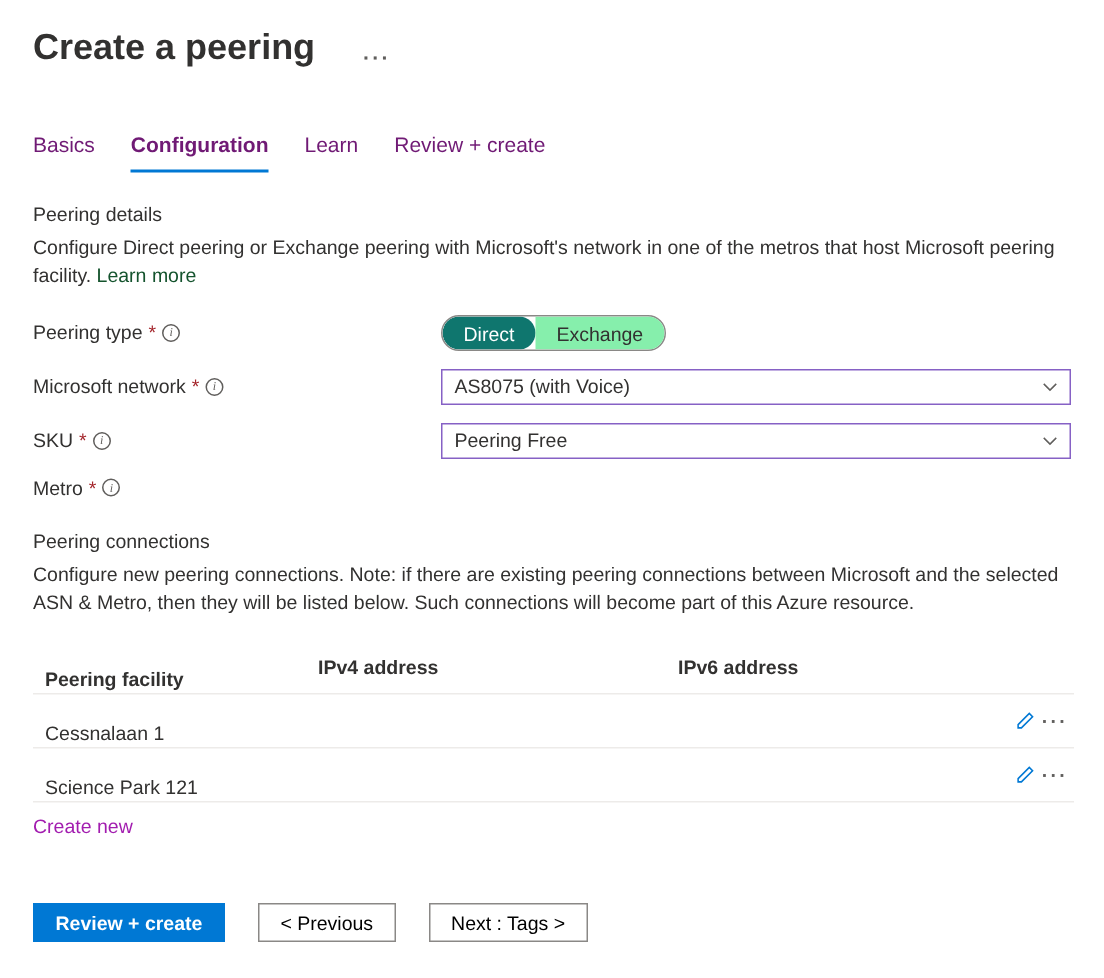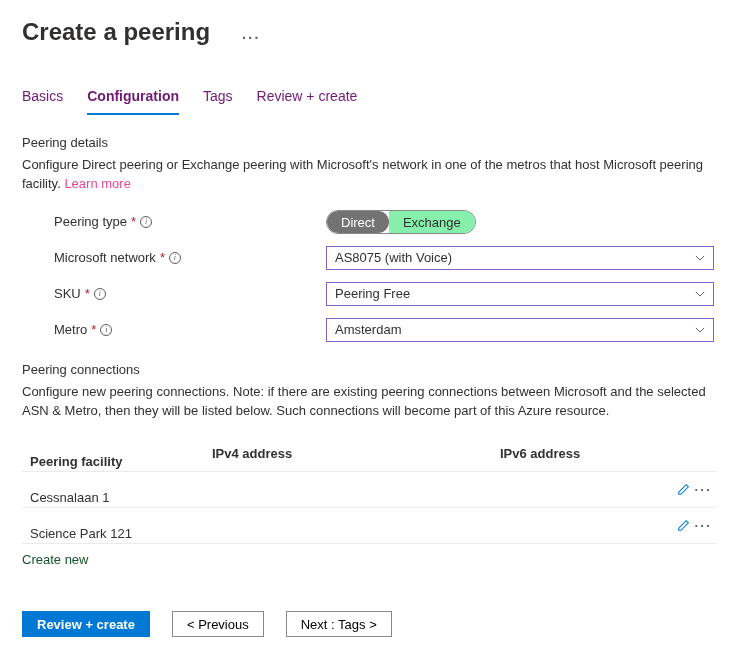--- a/index.html
+++ b/index.html
@@ -48,33 +48,32 @@
     margin: 20px 0 6px 0;
     color: #323130;
   }
   .description {
     font-size: 13px;
     line-height: 1.45;
     color: #323130;
     margin: 0 0 16px 0;
     max-width: 700px;
   }
-  .link { color: #ec4899; cursor: pointer; }
+  .link { color: #14532d; cursor: pointer; }
   .form-row {
     display: flex;
     align-items: center;
     margin-bottom: 12px;
   }
   .form-label {
     width: 272px;
     display: flex;
     align-items: center;
     gap: 4px;
     font-size: 13px;
-    margin-left: 32px;
   }
   .required { color: #a4262c; }
   .info-icon {
     width: 12px; height: 12px;
     border: 1px solid #605e5c;
     border-radius: 50%;
     display: inline-flex;
     align-items: center;
     justify-content: center;
     font-size: 8px;
@@ -92,21 +91,21 @@
   }
   .pill {
     padding: 1px 14px 0 14px;
     font-size: 13px;
     display:flex;
     align-items:center;
     cursor: pointer;
     background: #86efac;
   }
   .pill.selected {
-    background: #737373;
+    background: #0f766e;
     color: #fff;
     border-radius: 14px;
   }
   .select {
     flex: 1;
     max-width: 440px;
     height: 24px;
     border: 1px solid #8661c5;
     padding: 0 8px;
     font-size: 13px;
@@ -125,26 +124,26 @@
     margin-top: 10px;
   }
   .thead, .trow {
     display: flex;
     align-items: center;
     border-bottom: 1px solid #edebe9;
     height: 36px;
   }
   .thead { font-weight:600; }
   .col-facility { width: 190px; padding-left: 8px; margin-top: 16px;}
-  .col-ipv4 { width: 288px; }
+  .col-ipv4 { width: 240px; }
   .col-ipv6 { flex:1; }
   .col-actions { width: 56px; display:flex; gap:4px; justify-content:flex-end; padding-right:4px;}
   .row-icon { cursor:pointer; color:#0078d4; display:inline-flex; }
   .row-more { cursor:pointer; color:#605e5c; letter-spacing:1.5px; font-weight:600; }
-  .create-new { color:#14532d; font-size:13px; margin-top:8px; cursor:pointer; display:inline-block;}
+  .create-new { color:#a21caf; font-size:13px; margin-top:8px; cursor:pointer; display:inline-block;}
   .footer {
     margin-top: 44px;
     display:flex;
     gap: 22px;
   }
   .btn {
     height: 26px;
     padding: 0 14px;
     font-size: 13px;
     border: 1px solid #8a8886;
@@ -166,21 +165,21 @@
 
 
 <h1>
   <span>Create a peering</span>
   <span class="ellipsis-btn">···</span>
 </h1>
 
 <div class="tabs">
   <div class="tab">Basics</div>
   <div class="tab active">Configuration</div>
-  <div class="tab">Tags</div>
+  <div class="tab">Learn</div>
   <div class="tab">Review + create</div>
 </div>
 
 <div class="section-heading">Peering details</div>
 <p class="description">
   <span>Configure Direct peering or Exchange peering with Microsoft's network in one of the metros that host Microsoft peering facility. </span><span class="link">Learn more</span>
 </p>
 
 <div class="form-row">
   <div class="form-label">
@@ -224,28 +223,20 @@
         </svg>
     </span>
   </div>
 </div>
 
 <div class="form-row">
   <div class="form-label">
     <span>Metro</span>
     <span class="required">*</span>
     <span class="info-icon">i</span>
-  </div>
-  <div class="select">
-    <span>Amsterdam</span>
-    <span class="chevron">
-      <svg viewBox="0 0 12 12" width="10" height="10">
-          <path d="M1 3.5 L6 8.5 L11 3.5" stroke="#605e5c" stroke-width="1.2" fill="none"></path>
-        </svg>
-    </span>
   </div>
 </div>
 
 <div class="section-heading">Peering connections</div>
 <p class="description">Configure new peering connections. Note: if there are existing peering connections between Microsoft and the selected ASN &amp; Metro, then they will be listed below. Such connections will become part of this Azure resource.</p>
 
 <div class="table">
   <div class="thead">
     <div class="col-facility">Peering facility</div>
     <div class="col-ipv4">IPv4 address</div>

